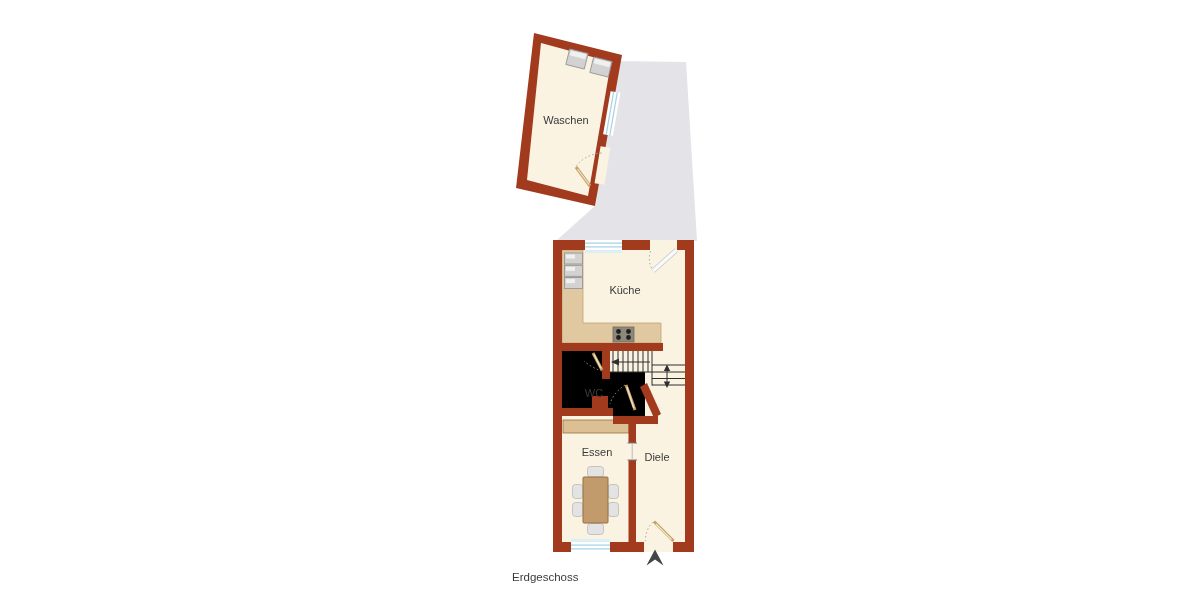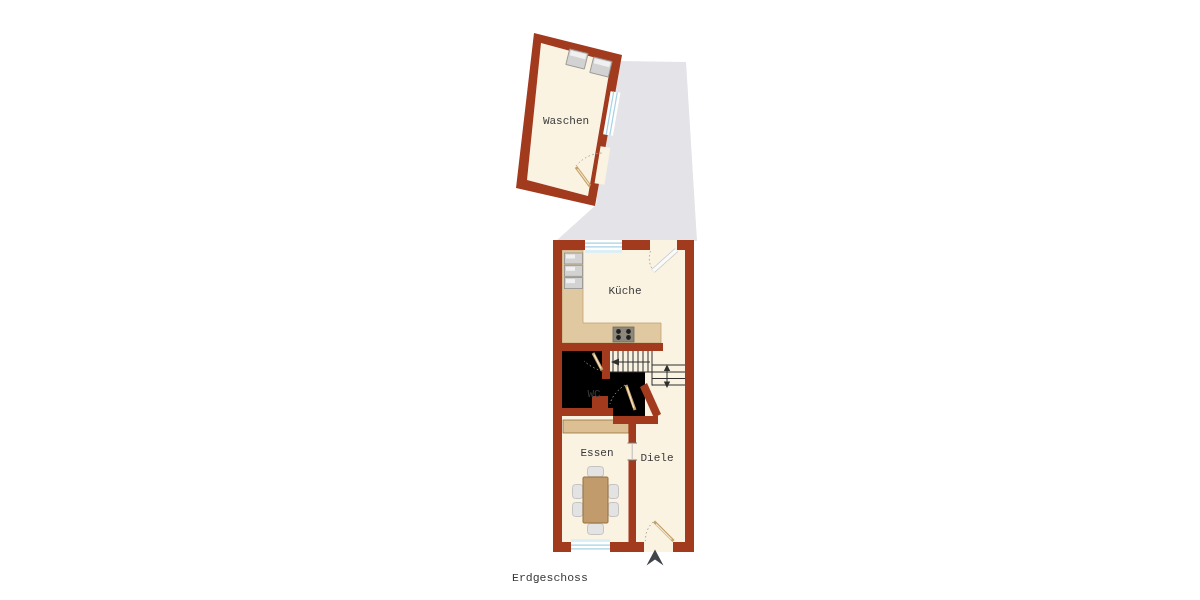--- a/index.html
+++ b/index.html
@@ -1,17 +1,17 @@
 <!DOCTYPE html>
 <html style="--wall: #A23A1E; --floor: #FAF3E2; --courtyard: #E3E3E8; --counter: #E0C9A0; --counterEdge: #C3A273; --sideboard: #DCC094; --wood: #C19B6B; --woodEdge: #95703E; --chair: #E3E3E3; --chairEdge: #B9B9B9; --appliance: #D2D2D2; --applianceEdge: #909090; --applianceHl: #F0F0F0; --stove: #8E887C; --stairLine: #2F2F2F; --windowBlue: #A6D2E4; --sill: #DCEFF7; --doorTan: #C6A065; --doorLight: #F3E6CF; --swing: #A5A09A; --text: #3A3A3A; --northArrow: #40454A;"><head>
 <meta charset="utf-8">
 <style>
   html,body{margin:0;padding:0;background:#ffffff;}
   #stage{position:relative;width:1200px;height:600px;background:#ffffff;overflow:hidden;
-         font-family:Liberation Mono, monospace;}
+         font-family:Liberation Sans, sans-serif;}
   svg{position:absolute;left:0;top:0;}
   .wall{fill:var(--wall);}
   .floor{fill:var(--floor);}
   .courtyard{fill:var(--courtyard);}
   .counter{fill:var(--counter);stroke:var(--counterEdge);stroke-width:.8;}
   .wood{fill:var(--wood);stroke:var(--woodEdge);stroke-width:1;}
   .sideboard{fill:var(--sideboard);stroke:var(--woodEdge);stroke-width:.8;}
   .chair{fill:var(--chair);stroke:var(--chairEdge);stroke-width:.8;}
   .appliance{fill:var(--appliance);stroke:var(--applianceEdge);stroke-width:.8;}
   .appliance-hl{fill:var(--applianceHl);}

